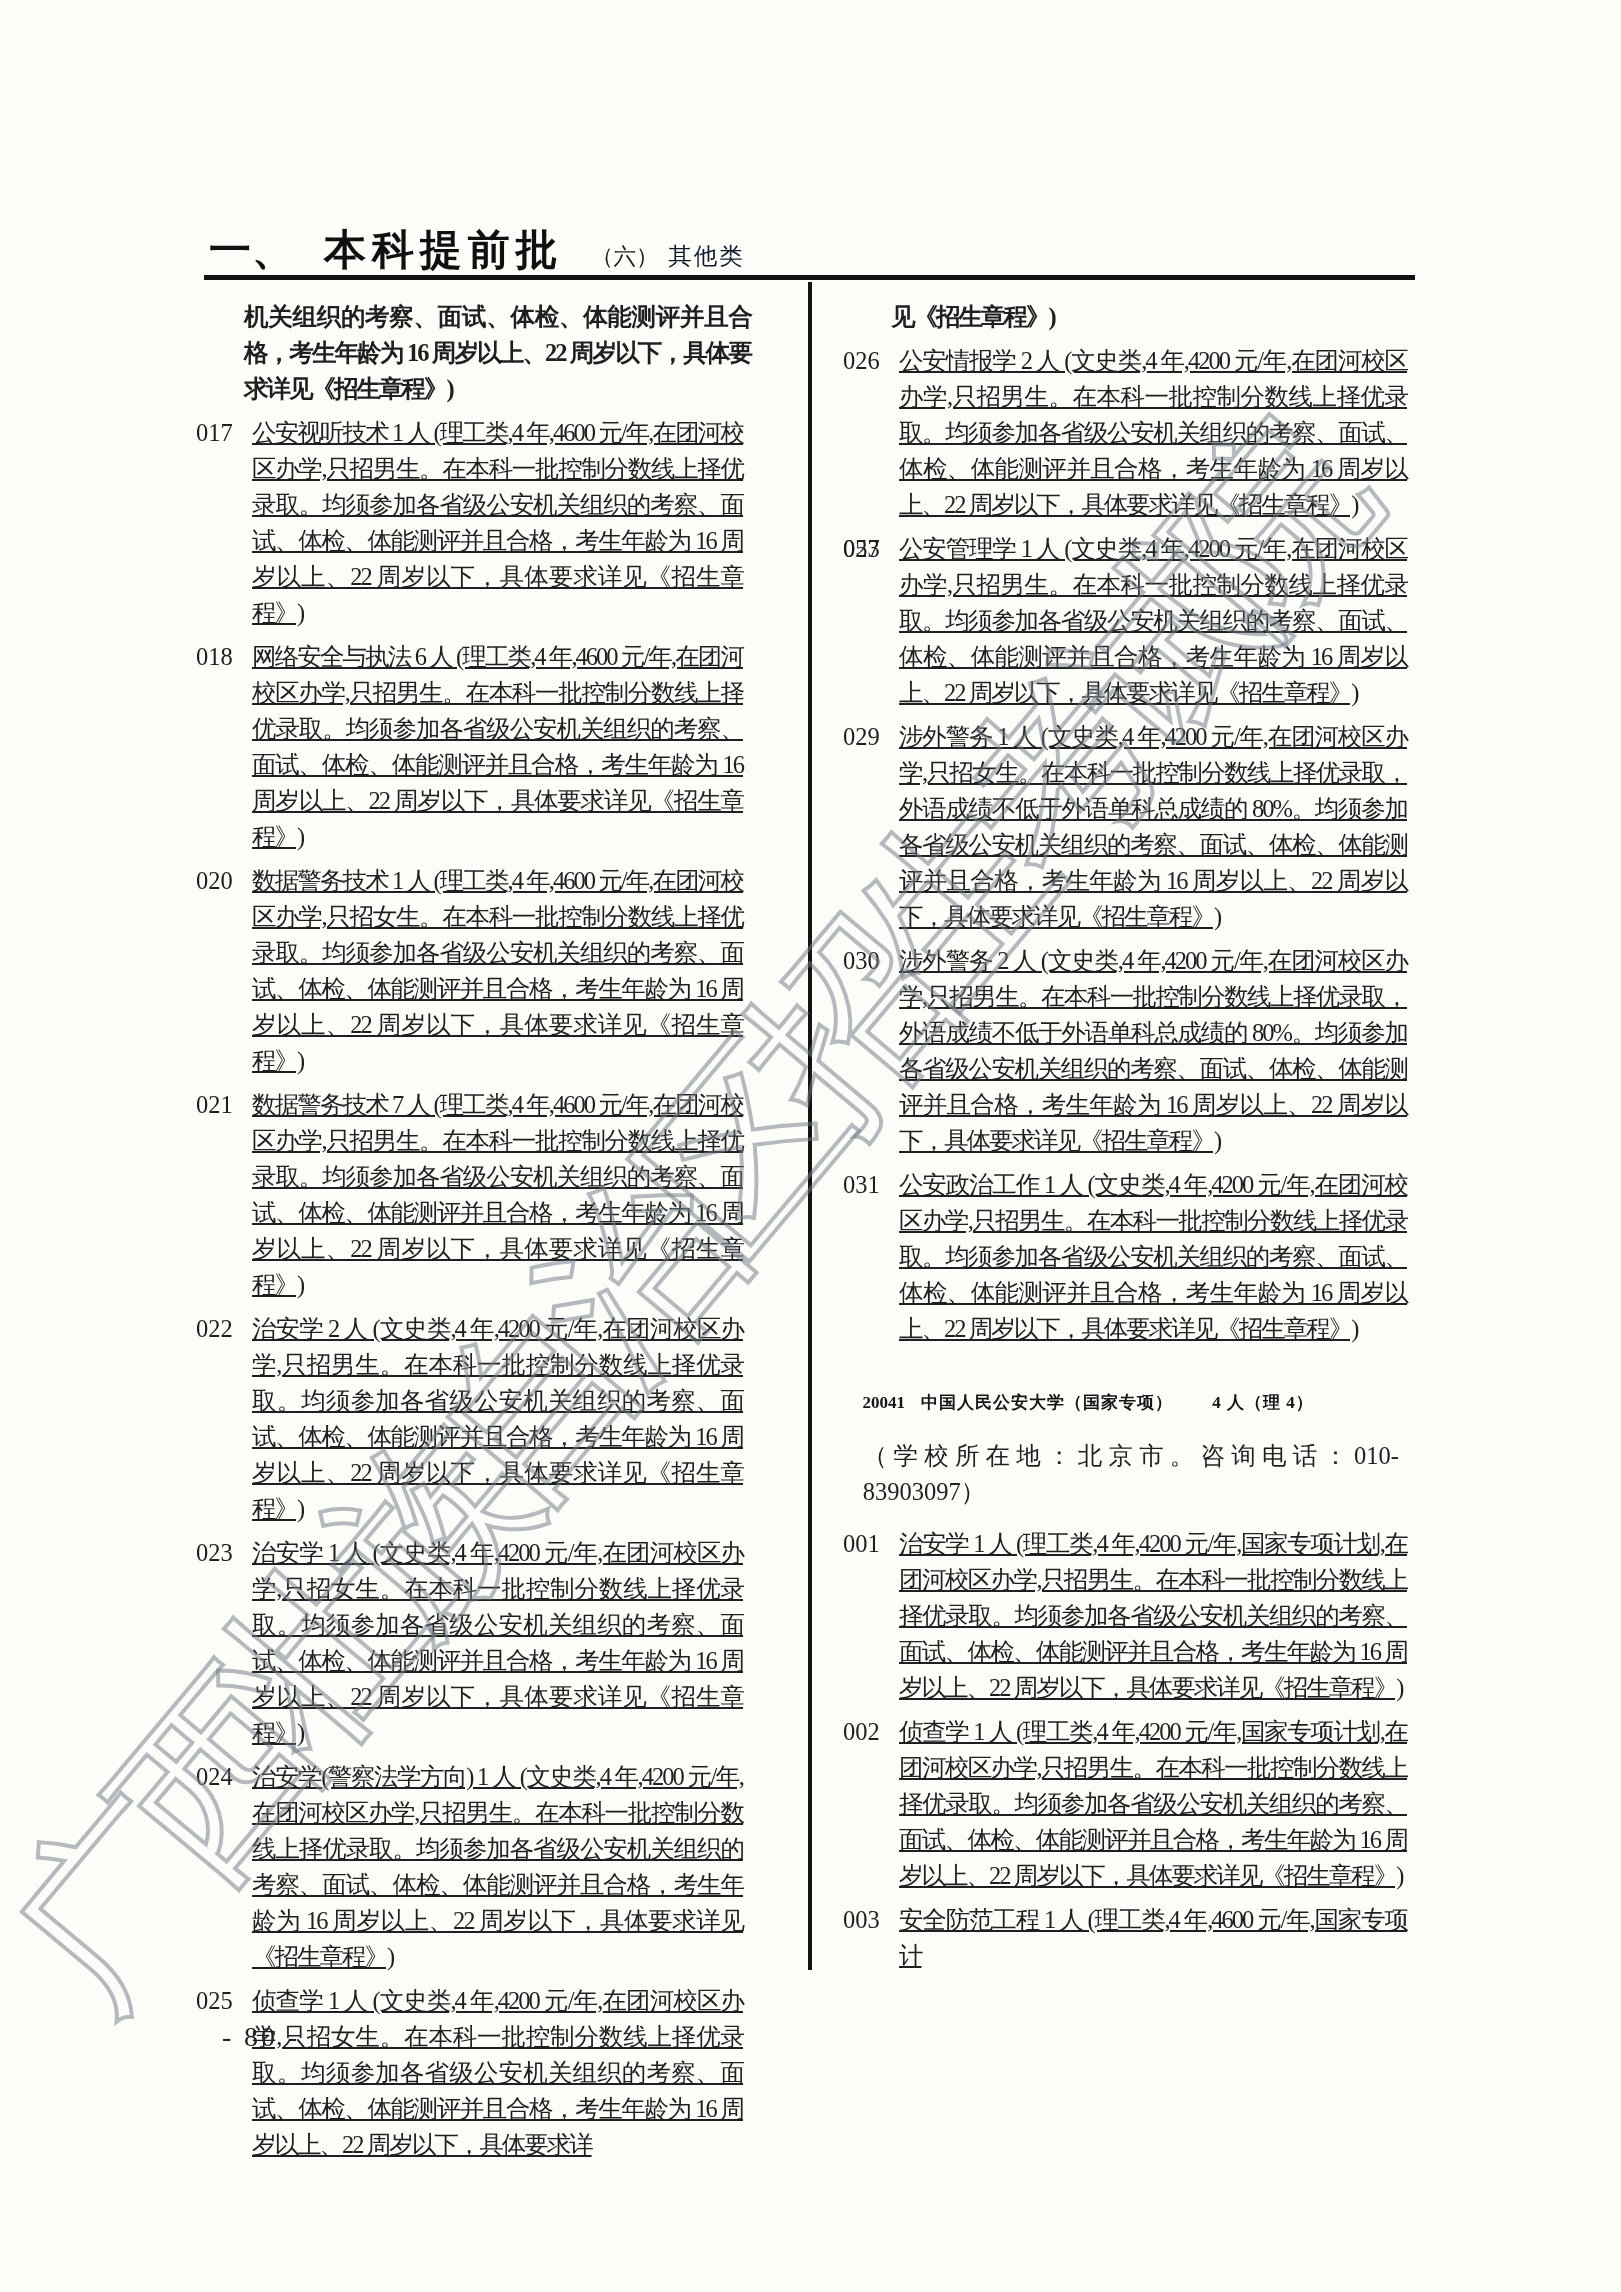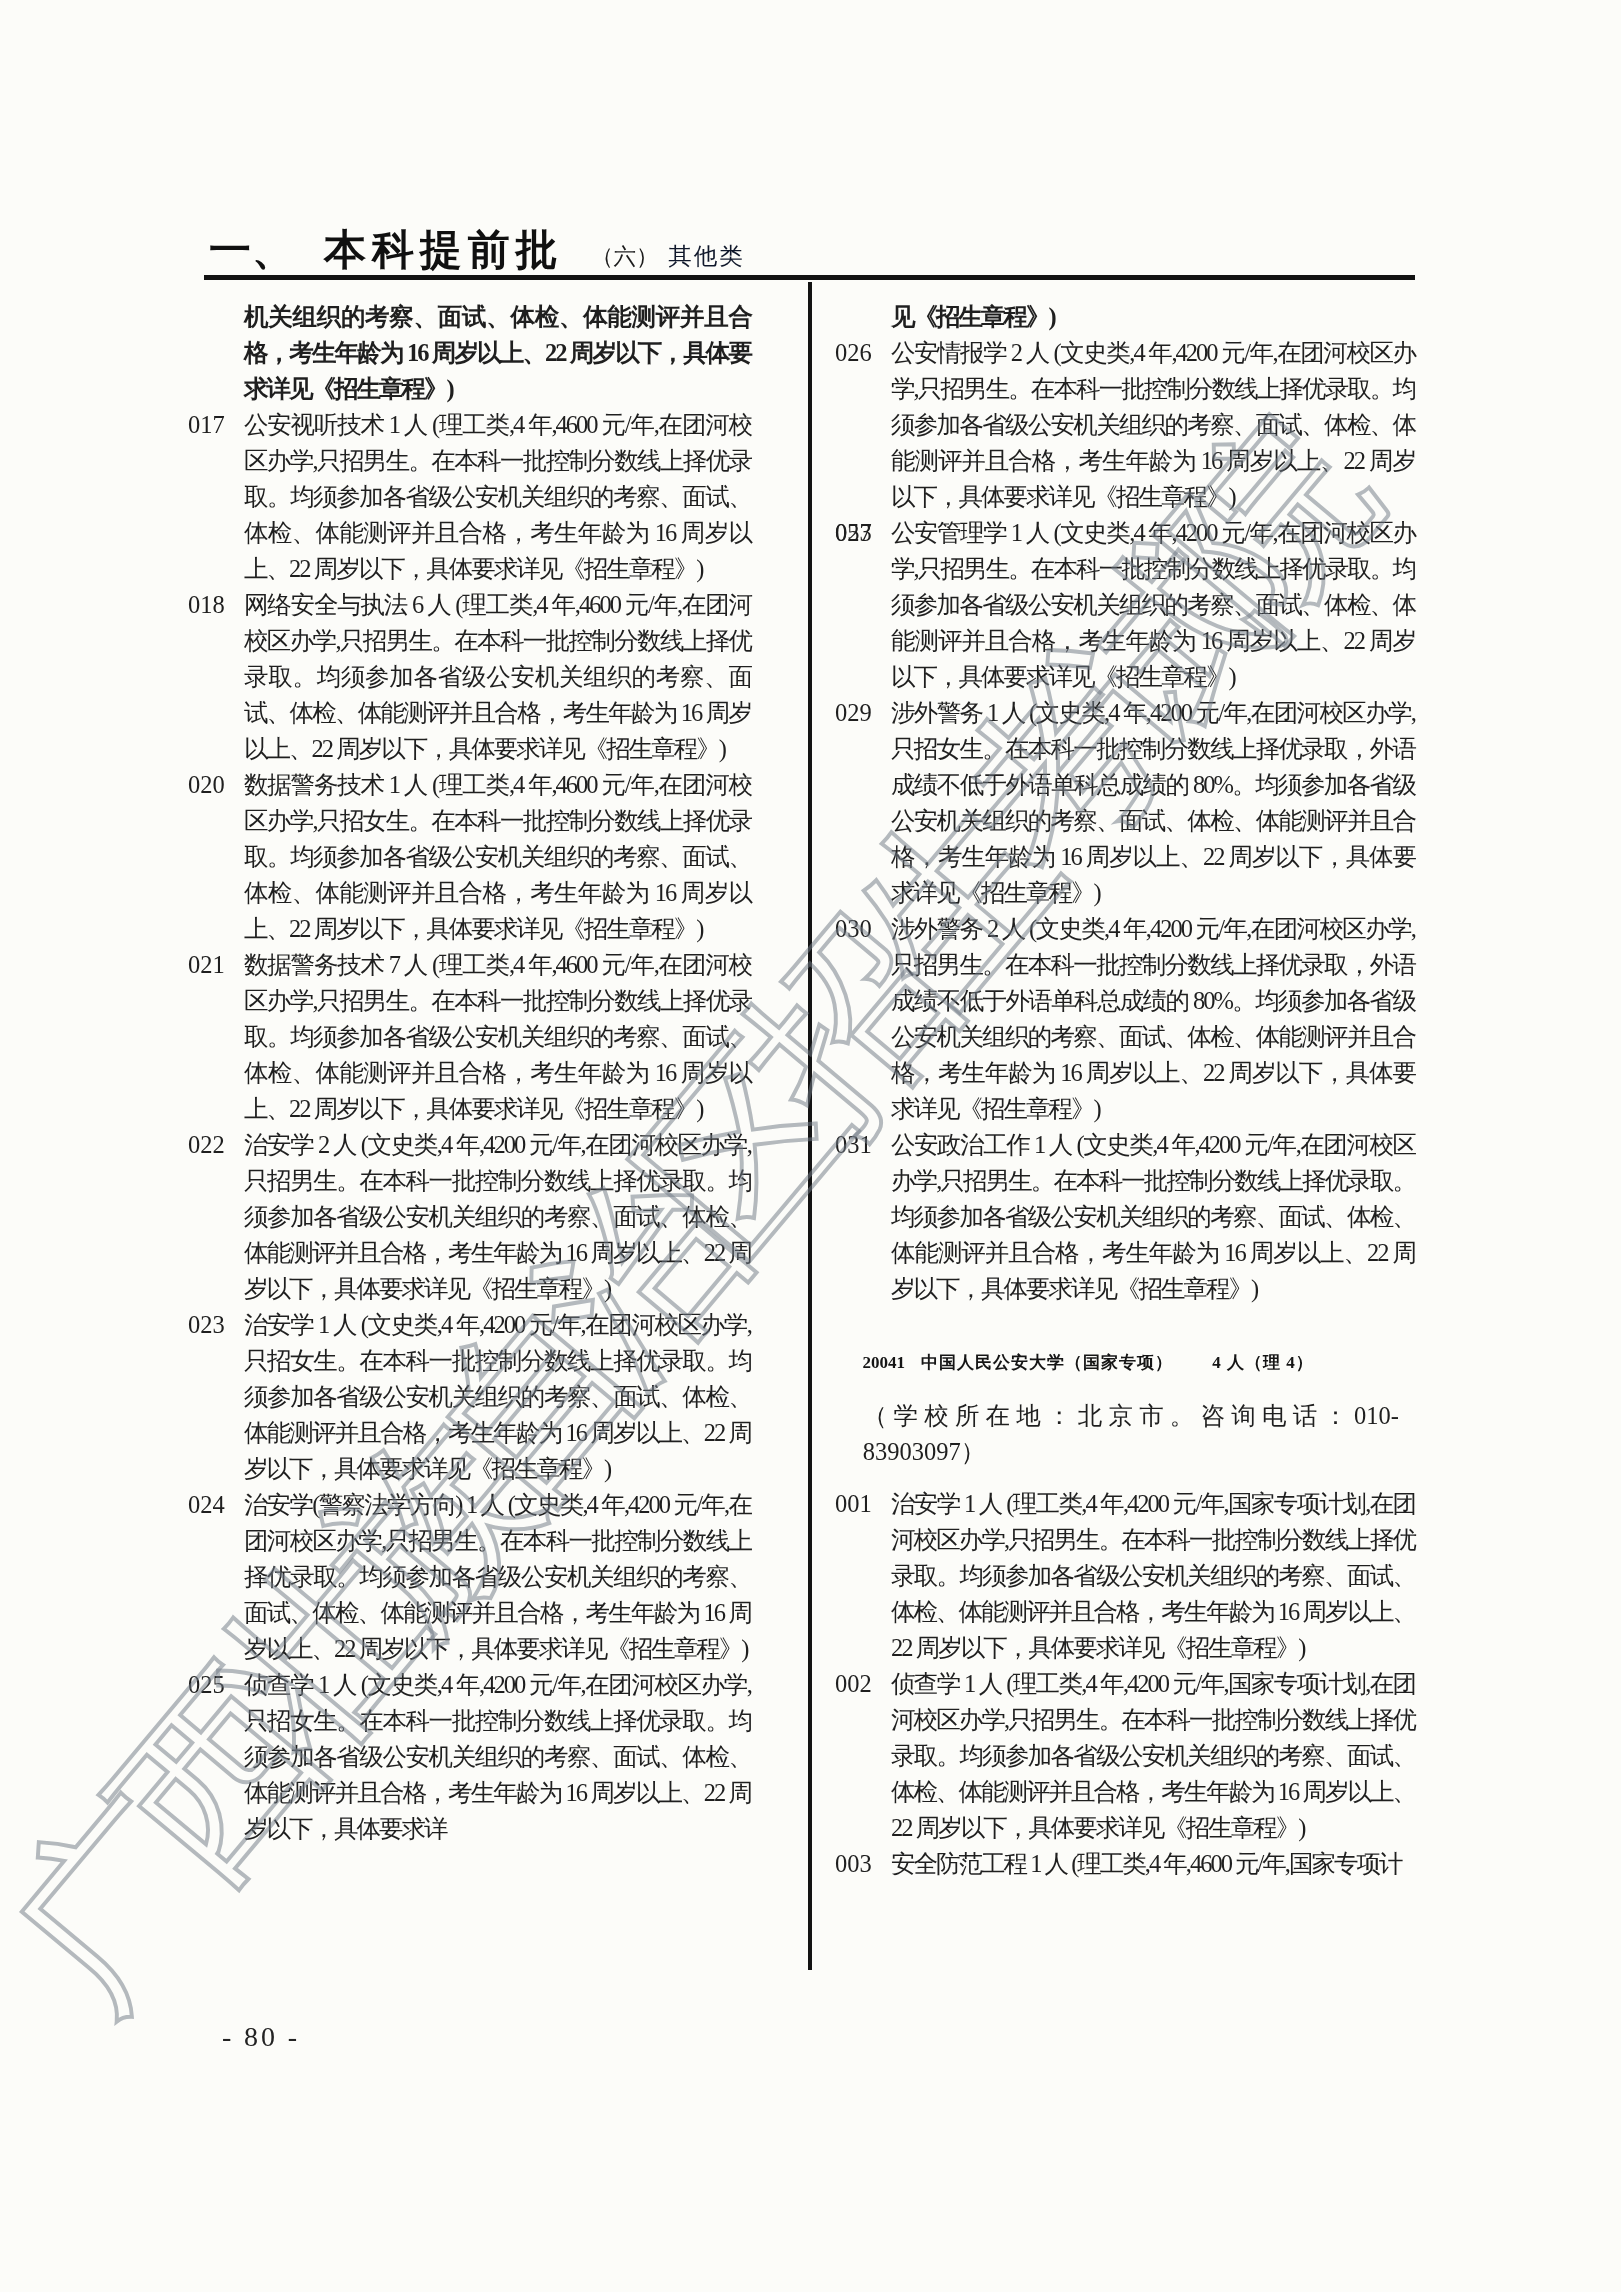--- a/index.html
+++ b/index.html
@@ -16,21 +16,21 @@
 
   .rule{position:absolute;left:204px;top:275px;width:1211px;height:4.9px;background:#131313;z-index:1;}
   .divider{position:absolute;left:808px;top:282px;width:3.9px;height:1688px;background:#131313;z-index:1;}
 
   
   .col{position:absolute;top:299px;font-size:24.5px;letter-spacing:-2px;line-height:36px;
        color:#1f1f1f;text-align:justify;z-index:1;}
   .col-left{left:188px;width:563px;}
   .col-right{left:835px;width:580px;}
   .cont{margin:0;padding-left:56px;font-weight:bold;}
-  .entry{position:relative;padding-left:56px;margin:0;}
+  .entry{position:relative;padding-left:56px;margin:8px;text-decoration:underline;}
   .entry .num{position:absolute;left:0;top:0;letter-spacing:0;}
 
   
   .uni-head{margin-top:36px;padding-left:27.4px;font-weight:bold;font-size:17px;color:#151515;
     line-height:39px;letter-spacing:0;white-space:nowrap;}
   .uni-head .uni-title{margin-left:11.8px;letter-spacing:1px;}
   .uni-head .uni-quota{margin-left:35px;letter-spacing:1px;}
   .uni-info{margin:16px;padding-left:11.8px;letter-spacing:0;}
 
   .page-num{position:absolute;left:222px;top:2021px;font-size:28px;color:#232323;

